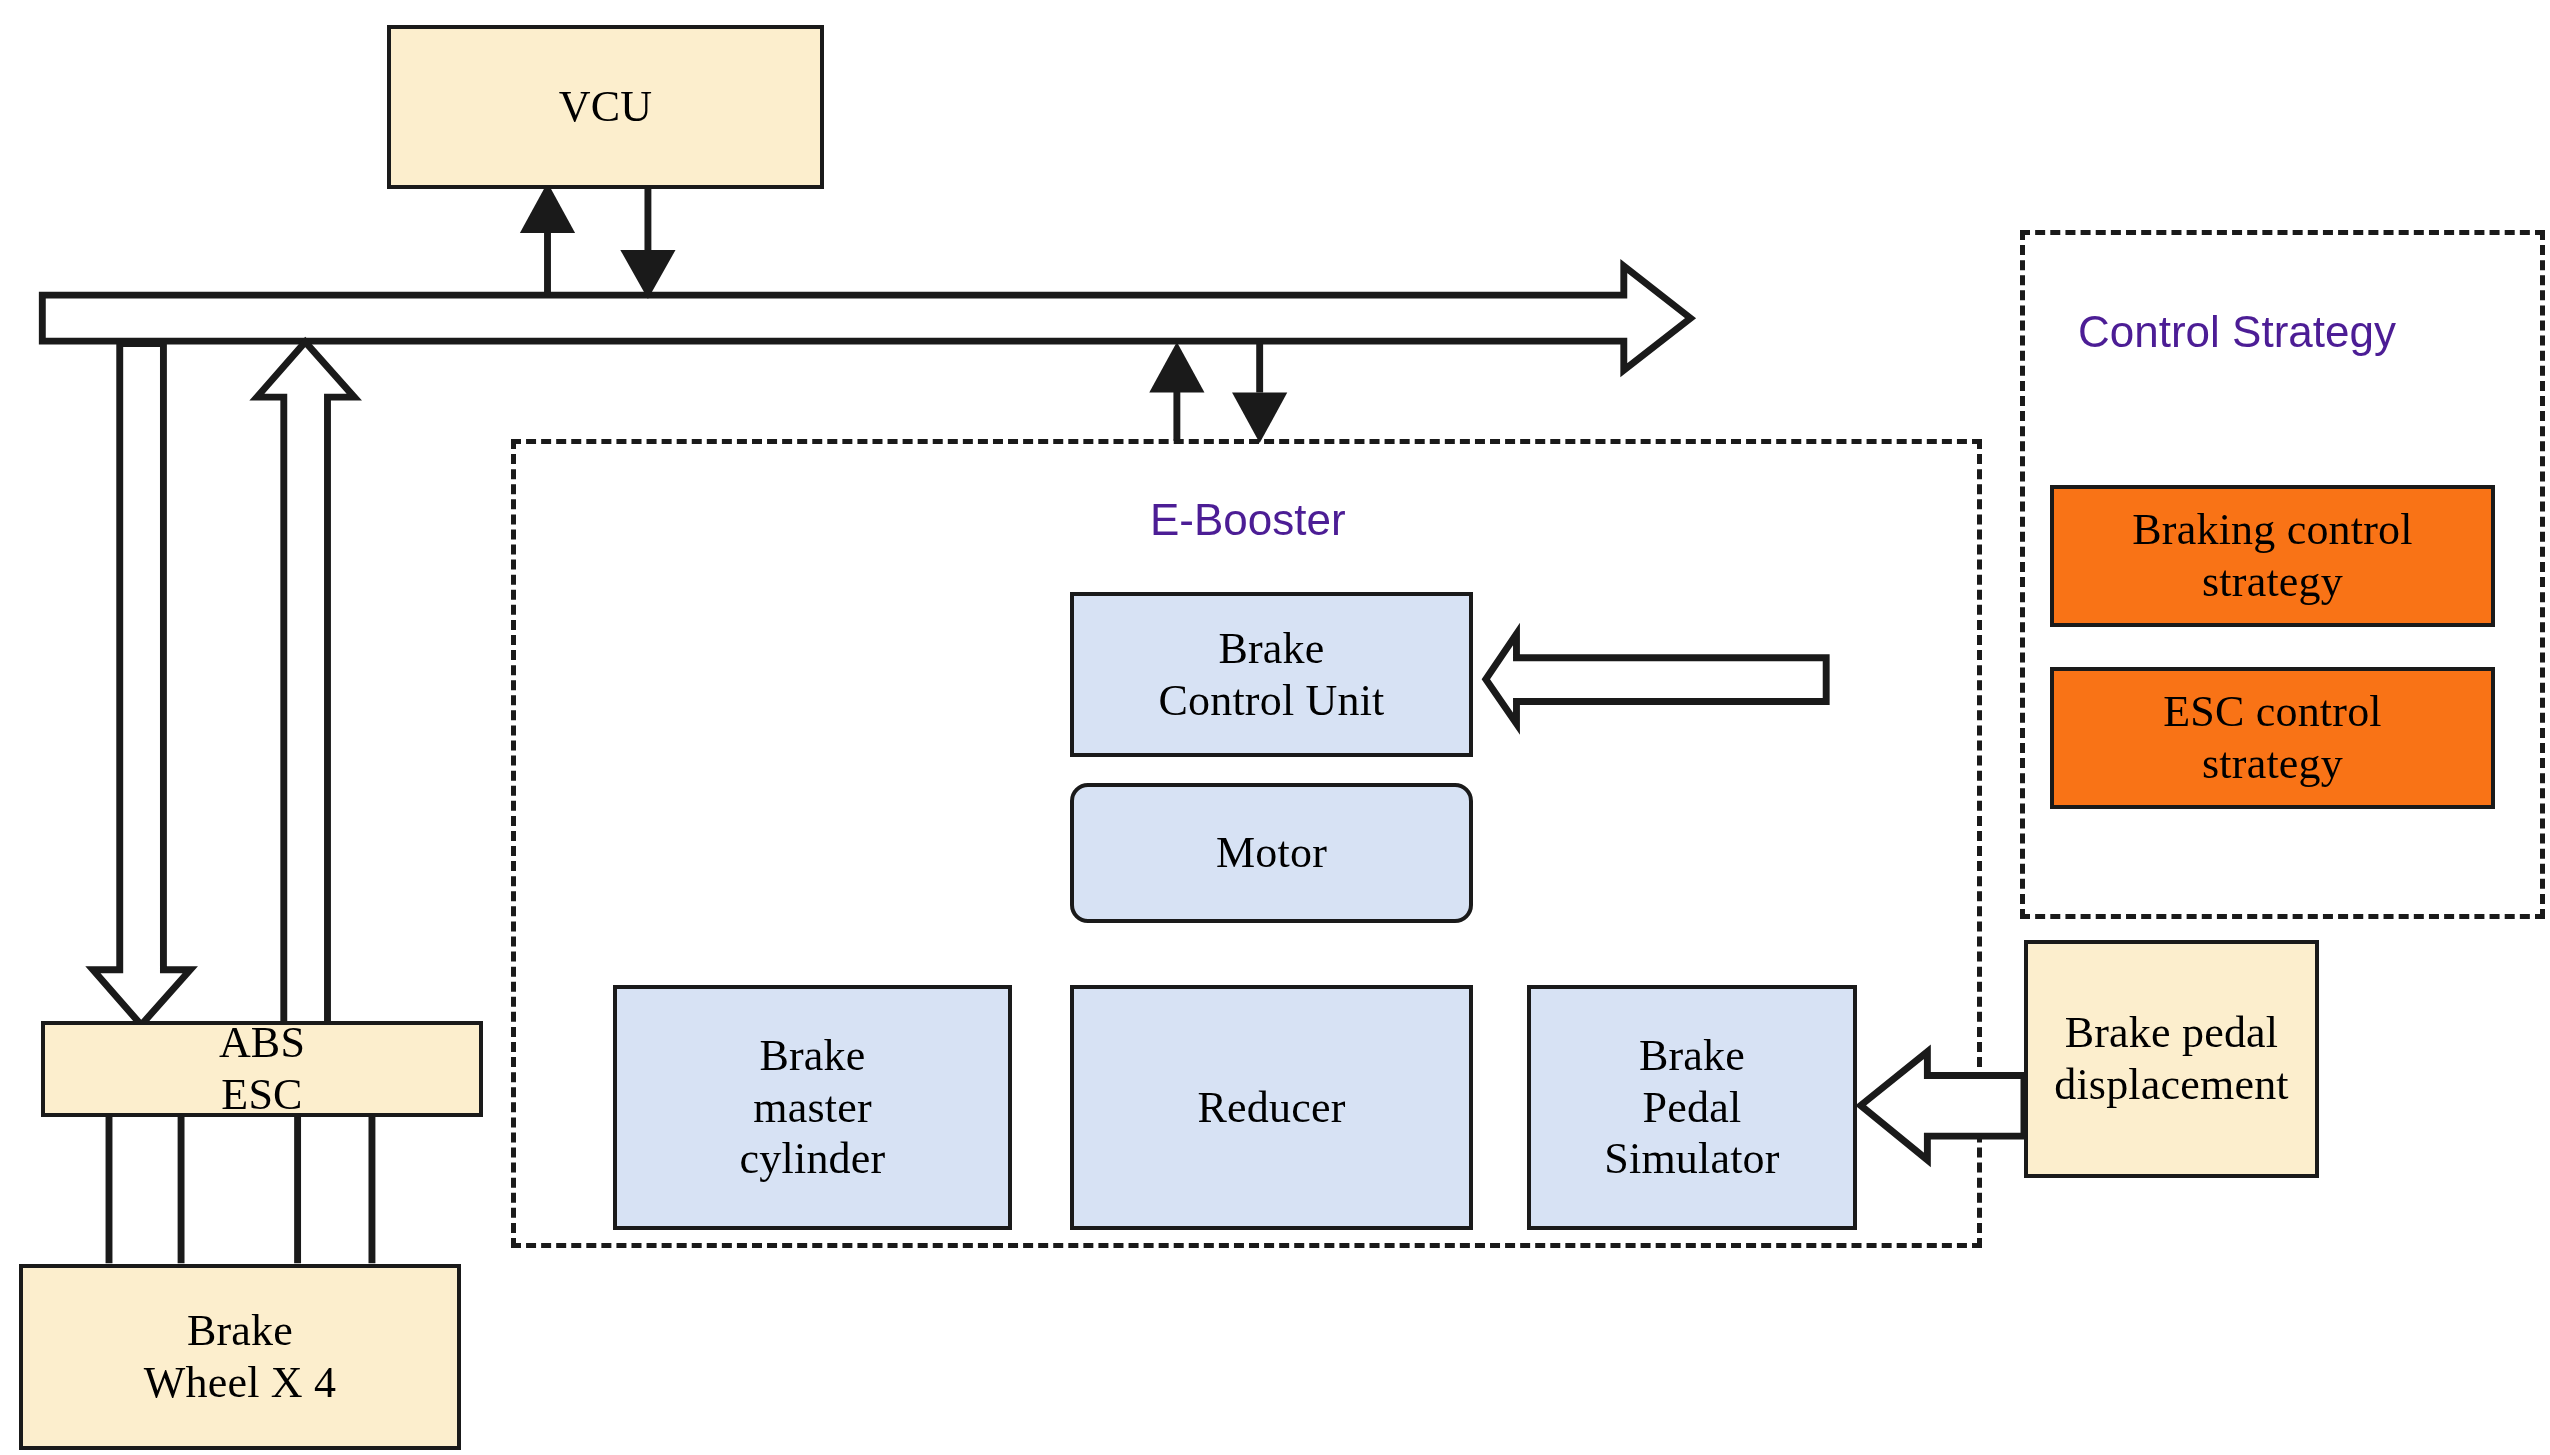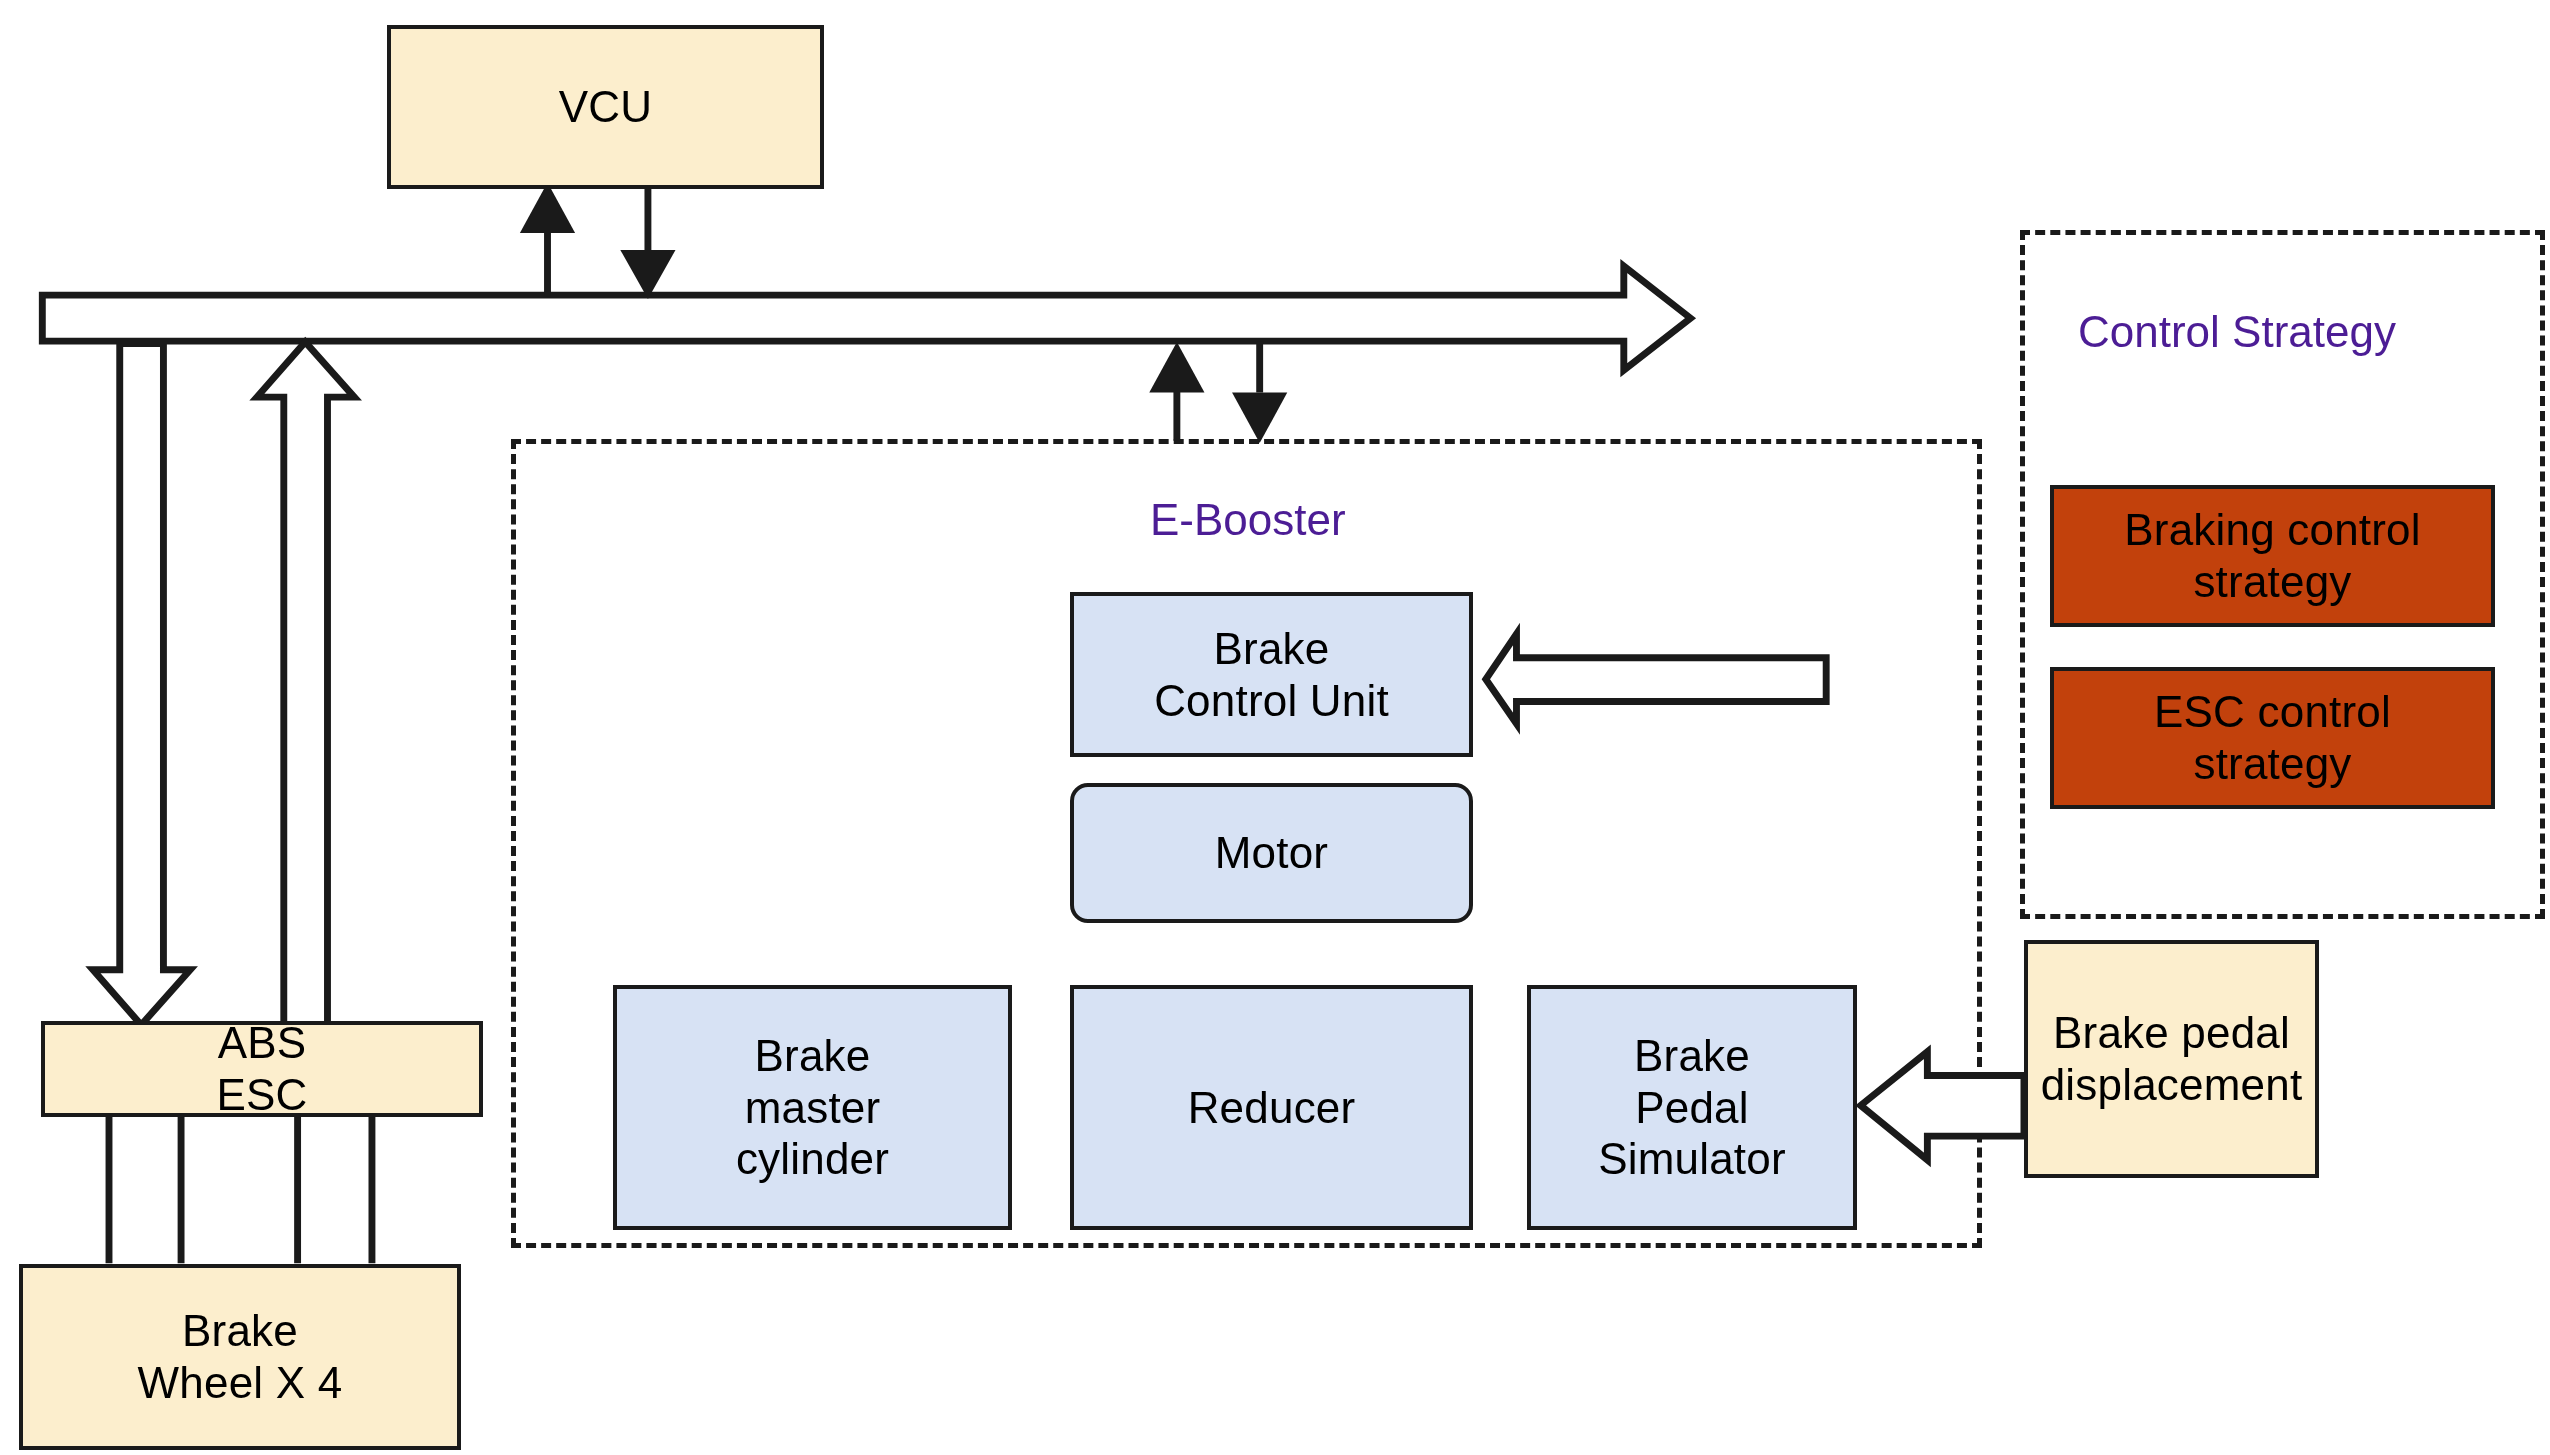--- a/index.html
+++ b/index.html
@@ -14,24 +14,25 @@
     position:absolute;
     box-sizing:border-box;
     border:4.6px solid #1a1a1a;
     display:flex;align-items:center;justify-content:center;
     text-align:center;
     color:#000000;
     font-size:44px;
     line-height:1.18;
     white-space:pre-line;
     letter-spacing:0.2px;
+    font-family:Liberation Serif, serif;
   }
   .yellow{background:#fceecd;}
   .blue{background:#d7e2f4;}
-  .orange{background:#c2410c;}
+  .orange{background:#f97316;}
   .dashed{
     position:absolute;
     box-sizing:border-box;
     border:5.4px dashed #1a1a1a;
     background:transparent;
   }
   .label{
     position:absolute;
     color:#4c1d95;
     font-size:44px;

